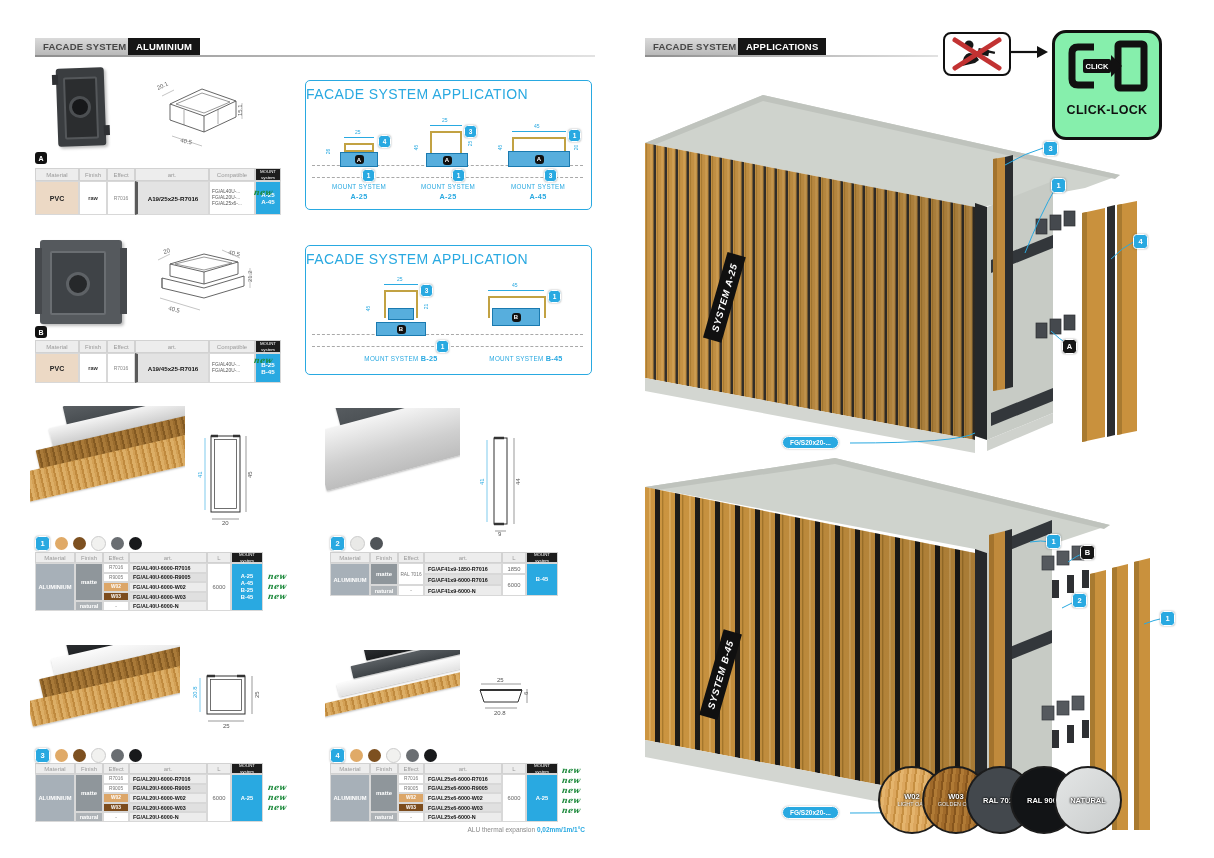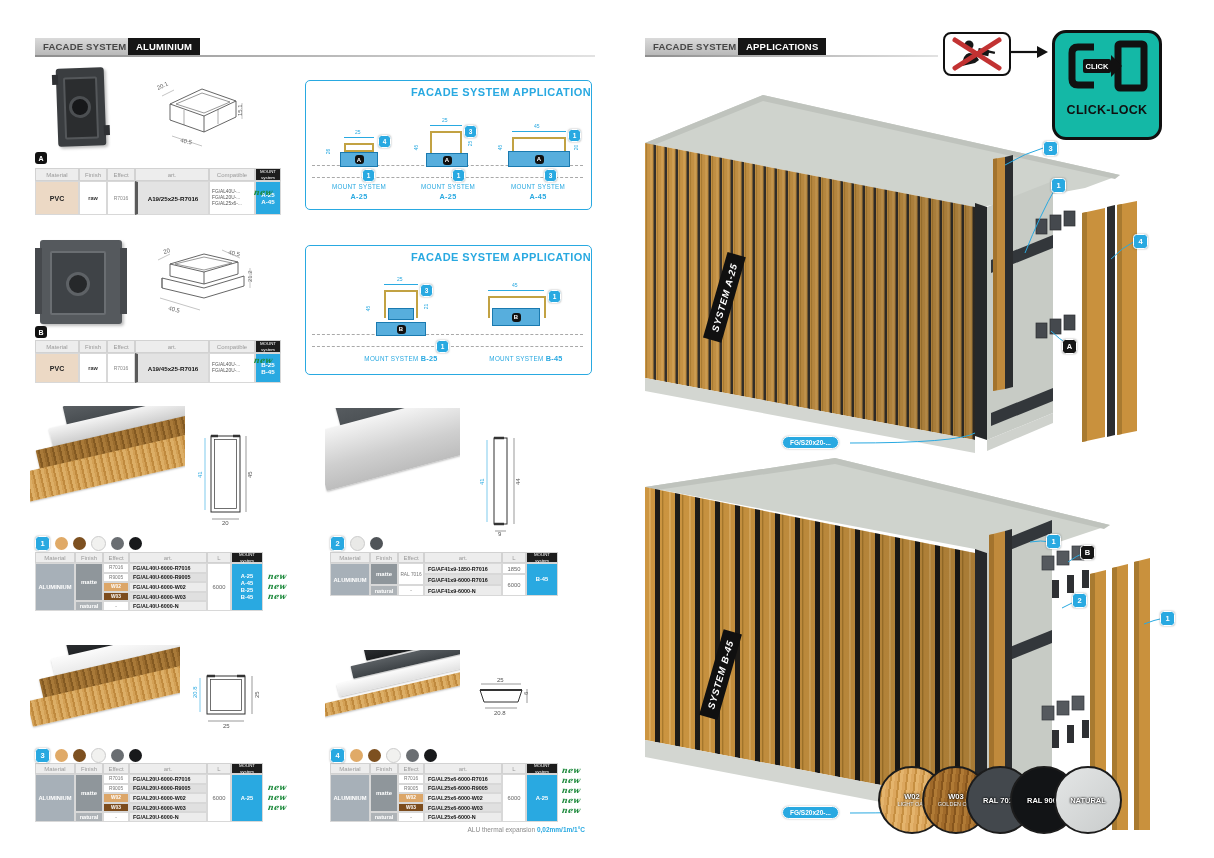--- a/index.html
+++ b/index.html
@@ -41,21 +41,21 @@
   .fxw02{background:#dca668;color:#fff;font-weight:bold;}
   .fxw03{background:#7c4c1d;color:#fff;font-weight:bold;}
   .art{justify-content:flex-start;padding-left:3px;font-weight:bold;font-size:5.4px;color:#111;background:#ececec;}
   .artb{background:#e0e0e0;}
   .len{color:#666;font-size:5.8px;}
   .mnt{background:#29a9e1;color:#fff;font-weight:bold;font-size:5.8px;flex-direction:column;line-height:1.2;}
   .new{color:#1e8a3d;font-style:italic;font-weight:bold;font-size:8px;font-family:"DejaVu Serif",serif;
        transform:skewX(-8deg);letter-spacing:.3px;line-height:1;}
   
   .appbox{border:1.5px solid #29a9e1;border-radius:5px;background:#fff;}
-  .apptitle{color:#29a9e1;font-weight:bold;font-size:11px;text-align:right;letter-spacing:.4px;padding-top:5px;}
+  .apptitle{color:#29a9e1;font-weight:normal;font-size:14px;text-align:left;letter-spacing:.4px;padding-top:5px;}
   .dash{border-top:1px dashed #a9a9a9;height:0;}
   .goldU{border:2px solid #c2a243;border-bottom:none;background:#fff;}
   .goldC{border:2px solid #c2a243;background:#fff;}
   .clip{background:#57aedd;border:1px solid #1a7ab0;display:flex;align-items:center;justify-content:center;}
   .dim{color:#29a9e1;font-size:5px;line-height:1;white-space:nowrap;}
   .dimv{transform:rotate(-90deg);transform-origin:center;}
   .dimline{border-top:0.7px solid #29a9e1;height:0;}
   .mlab{color:#29a9e1;font-size:6.3px;text-align:center;letter-spacing:.3px;line-height:1.35;}
   .mlab b{font-size:7.3px;}
   
@@ -76,21 +76,21 @@
            white-space:nowrap;z-index:6;border:1px solid #fff;box-shadow:0 0 2px rgba(0,0,0,.3);}
   .sw{width:64px;height:64px;border-radius:50%;border:2px solid #1c1c1c;display:flex;flex-direction:column;
       align-items:center;justify-content:center;text-align:center;}
   .sw .c{font-size:7.5px;font-weight:bold;color:#fff;text-shadow:0 0 2px #000,0 0 2px #000;line-height:1.2;}
   .sw .n{font-size:5.5px;color:#f2f2f2;text-shadow:0 0 2px #000;line-height:1.2;white-space:pre-line;}
   .swood1{background:repeating-linear-gradient(97deg,#dca75e 0 3px,#c68f41 3px 5px,#e4b46d 5px 8px);}
   .swood2{background:repeating-linear-gradient(97deg,#a06a2a 0 3px,#86551d 3px 5px,#b07a35 5px 8px);}
   .sgray{background:#43484d;}
   .sblack{background:#121416;}
   .ssil{background:linear-gradient(135deg,#e4e6e6,#c9cccc);}
-  .clbox{border:3px solid #101010;border-radius:14px;background:#14b8a6;}
+  .clbox{border:3px solid #101010;border-radius:14px;background:#86efac;}
   .cltxt{font-size:12.5px;font-weight:800;letter-spacing:.3px;color:#101010;text-align:center;}
   .ntbox{border:2.5px solid #101010;border-radius:8px;background:#fff;}
 </style>
 </head>
 <body>
 
 <div class="abs hgray" style="left:35px;top:38px;">
     <span>FACADE SYSTEM</span>
   </div>
 <div class="abs hblk" style="left:128px;top:38px;">

